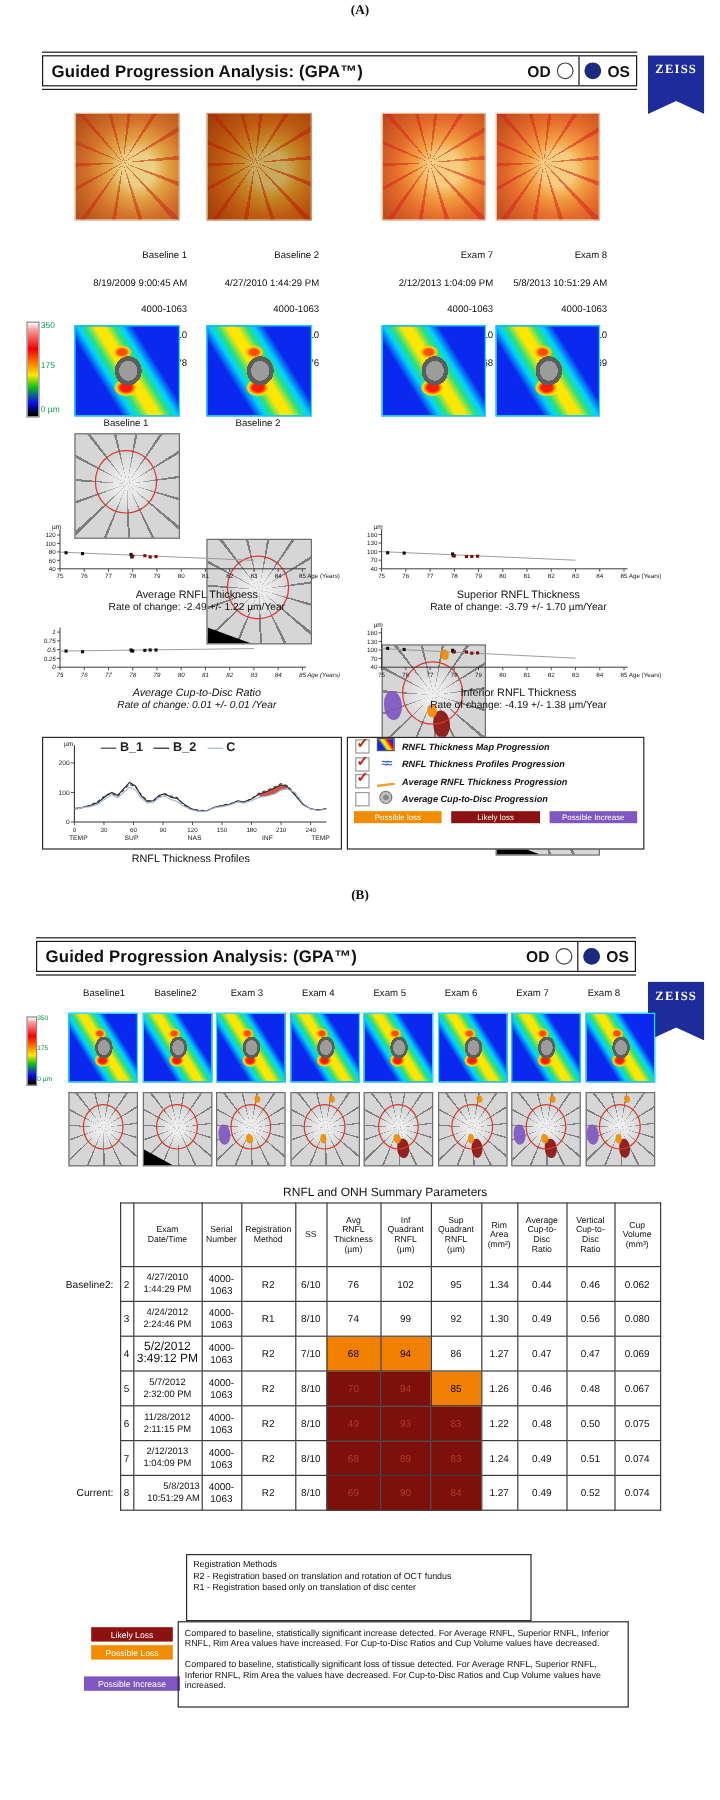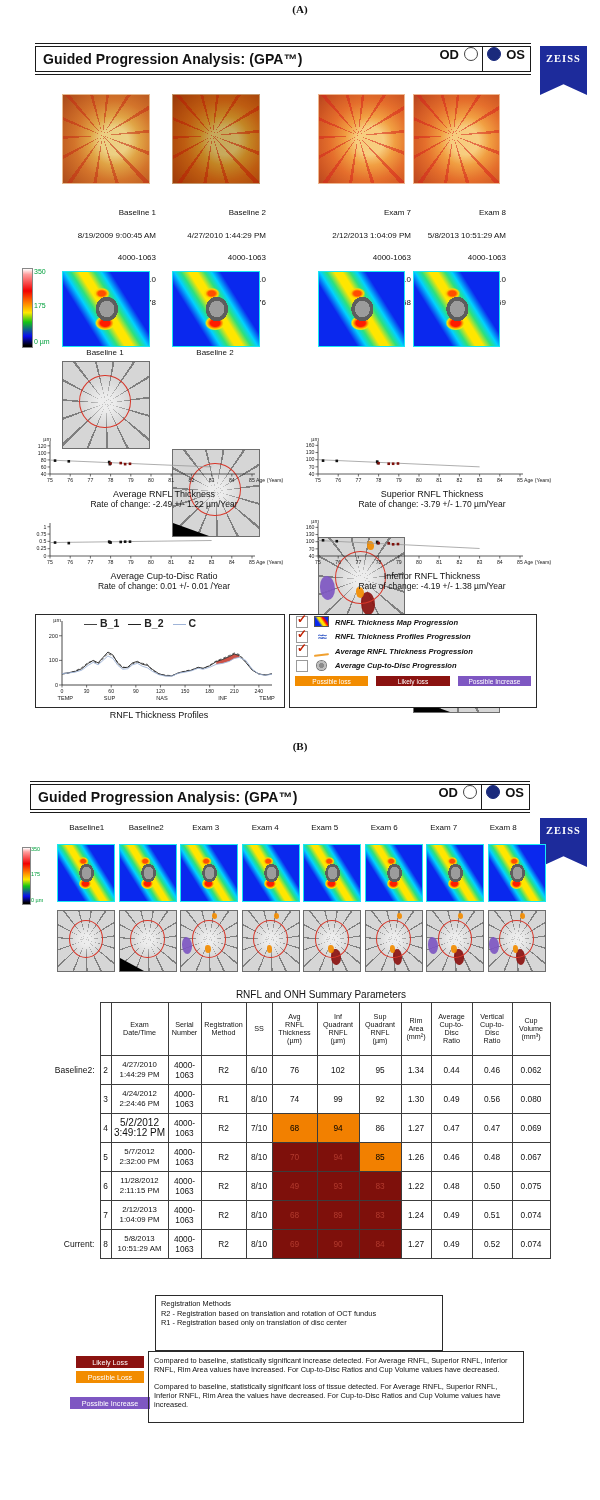--- a/index.html
+++ b/index.html
@@ -4,21 +4,21 @@
 <style>
   html,body{margin:0;padding:0;}
   body{width:600px;height:1500px;position:relative;background:#fff;
        font-family:"Liberation Sans",sans-serif;color:#111;overflow:hidden;}
   .abs{position:absolute;}
 
   
   .hdr-band{border-top:1.5px solid #1a1a1a;border-bottom:1.5px solid #1a1a1a;padding:2px 0;background:#fff;}
   .hdr-box{border:1.5px solid #1a1a1a;height:24px;display:flex;align-items:center;}
   .hdr-title{font-size:14px;font-weight:bold;padding-left:7px;flex:1;letter-spacing:.1px;}
-  .eye{display:flex;height:100%;}
+  .eye{display:flex;align-items:center;height:100%;}
   .eye .lbl{font-size:13px;font-weight:bold;margin:0 5px;}
   .radio{width:12px;height:12px;border:1.3px solid #444;border-radius:50%;display:inline-block;background:#fff;}
   .radio.filled{background:#1a2a7c;border-color:#1a2a7c;}
   .vdiv{width:1.3px;height:100%;background:#1a1a1a;margin:0 4px;}
 
   .zeiss{background:#1d2b9b;color:#fff;text-align:center;
          font-family:"Liberation Serif",serif;font-weight:bold;font-size:10.5px;letter-spacing:1px;
          clip-path:polygon(0 0,100% 0,100% 100%,50% 78%,0 100%);padding-top:7px;}
 
   
@@ -287,21 +287,21 @@
       <rect x="79.88600000000015" y="24.3" width="2.6" height="2.6" fill="#111"></rect>
       <rect x="80.49199999999988" y="25.73076923076923" width="2.6" height="2.6" fill="#111"></rect>
       <rect x="81.3" y="25.96923076923077" width="2.6" height="2.6" fill="#7E100B"></rect>
       <rect x="91.39999999999999" y="26.446153846153845" width="2.6" height="2.6" fill="#7E100B"></rect>
       <rect x="95.84399999999998" y="26.446153846153845" width="2.6" height="2.6" fill="#7E100B"></rect>
       <rect x="100.69199999999987" y="26.20769230769231" width="2.6" height="2.6" fill="#7E100B"></rect>
     </svg>
   <div class="ptitle">Superior RNFL Thickness</div>
   <div class="prate">Rate of change: -3.79 +/- 1.70 µm/Year</div>
 </div>
-<div class="tplot" style="left:28px;top:518px;">
+<div class="tplot" style="left:28px;top:518px;font-style:italic;">
   <svg width="272" height="48">
       <line x1="22" y1="5" x2="22" y2="38" stroke="#333" stroke-width="0.8"></line>
       <line x1="22" y1="38" x2="227" y2="38" stroke="#333" stroke-width="0.8"></line>
       <line x1="19.5" y1="8.754716981132077" x2="22" y2="8.754716981132077" stroke="#333" stroke-width="0.7"></line>
       <text x="18.5" y="10.554716981132078" text-anchor="end" font-size="5.2" fill="#222" font-family="Liberation Sans, sans-serif">1</text>
       <line x1="19.5" y1="16.066037735849058" x2="22" y2="16.066037735849058" stroke="#333" stroke-width="0.7"></line>
       <text x="18.5" y="17.86603773584906" text-anchor="end" font-size="5.2" fill="#222" font-family="Liberation Sans, sans-serif">0.75</text>
       <line x1="19.5" y1="23.37735849056604" x2="22" y2="23.37735849056604" stroke="#333" stroke-width="0.7"></line>
       <text x="18.5" y="25.17735849056604" text-anchor="end" font-size="5.2" fill="#222" font-family="Liberation Sans, sans-serif">0.5</text>
       <line x1="19.5" y1="30.68867924528302" x2="22" y2="30.68867924528302" stroke="#333" stroke-width="0.7"></line>
@@ -711,21 +711,21 @@
         <td class="hl-red">89</td>
         <td class="hl-red">83</td>
         <td>1.24</td>
         <td>0.49</td>
         <td>0.51</td>
         <td>0.074</td>
       </tr>
       <tr>
         <td class="sidecol">Current:</td>
         <td>8</td>
-        <td style="font-size: 7.8px;">5/8/2013
+        <td style="font-size: 7.8px; text-align: right;">5/8/2013
 10:51:29 AM</td>
         <td>4000-
 1063</td>
         <td>R2</td>
         <td>8/10</td>
         <td class="hl-red">69</td>
         <td class="hl-red">90</td>
         <td class="hl-red">84</td>
         <td>1.27</td>
         <td>0.49</td>

